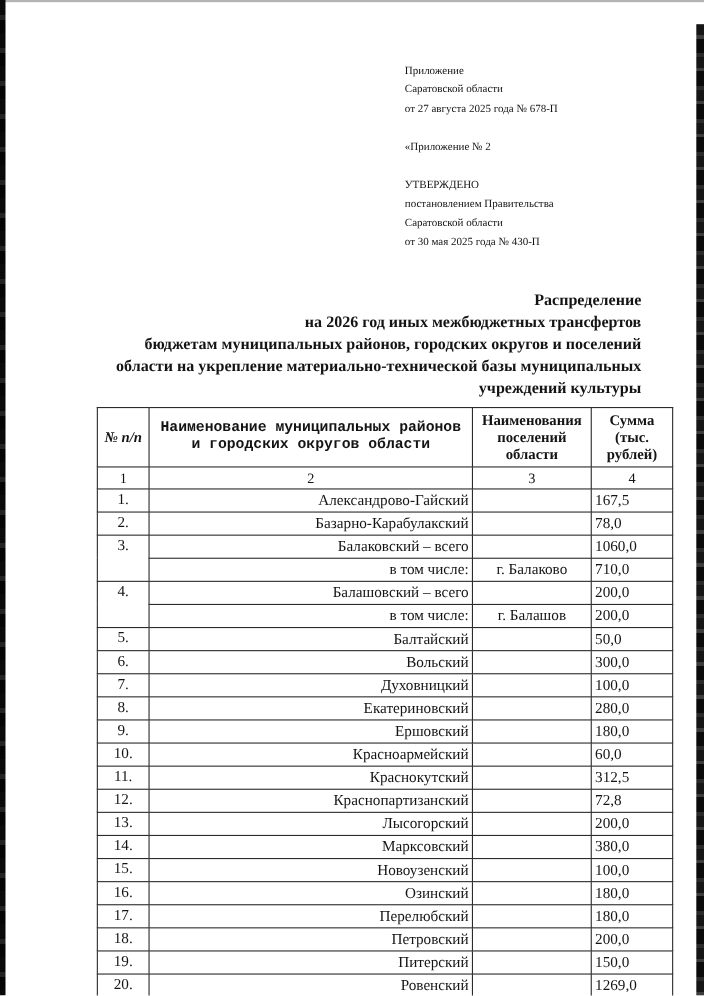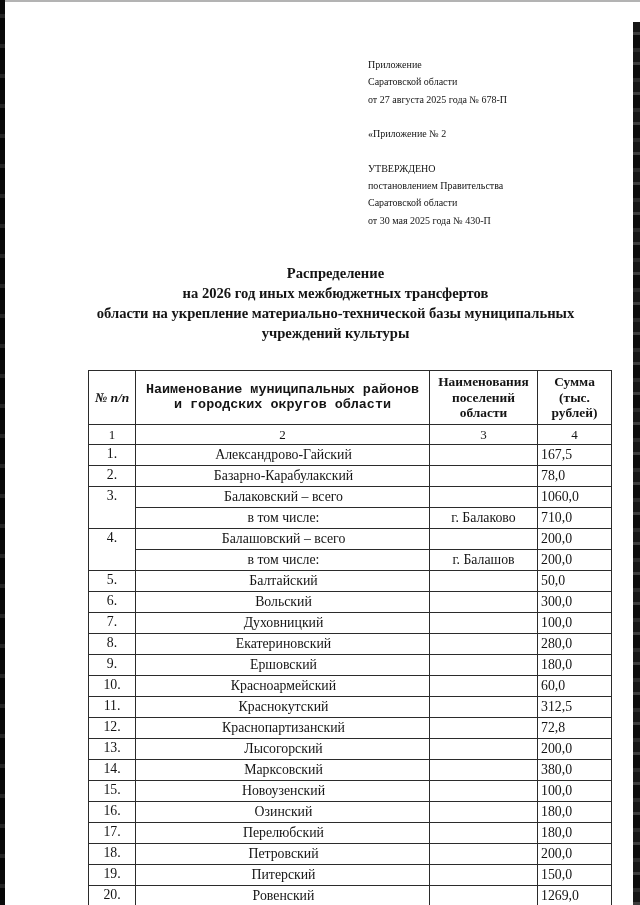--- a/index.html
+++ b/index.html
@@ -24,21 +24,21 @@
     background:repeating-linear-gradient(180deg,#161616 0 10px,#3c3c3c 10px 13px,#0b0b0b 13px 26px,#2a2a2a 26px 30px);
   }
   .header-block{
     position:absolute;left:368px;top:56px;
     font-size:10px;line-height:17.4px;
     white-space:nowrap;
   }
   .header-gap{height:17px;}
   .title-block{
     position:absolute;left:88px;top:263px;width:495px;
-    text-align:center;font-weight:bold;
+    text-align:right;font-weight:bold;
     font-size:14.6px;line-height:20px;
   }
   table.doc-table{
     position:absolute;left:88px;top:370px;
     width:495px;table-layout:fixed;
     border-collapse:collapse;
     font-size:13.8px;
   }
   .doc-table th,.doc-table td{
     border:1px solid #2b2b2b;
@@ -55,21 +55,21 @@
   .c3{width:101px;}
   .c4{width:67px;}
   tr.colnum td{
     height:19px;text-align:center;
     font-size:13px;line-height:15px;padding:0 2px;
   }
   tbody.data td{
     height:18px;line-height:16px;
   }
   td.num{text-align:center;vertical-align:top;padding-top:1px;}
-  td.name{text-align:center;padding-left:5px;}
+  td.name{text-align:right;padding-left:5px;}
   td.settl{text-align:center;}
   td.sum{text-align:left;}
 </style>
 </head>
 <body>
 
 <div class="edge-top"></div>
 <div class="edge-left"></div>
 <div class="edge-right"></div>
 
@@ -82,20 +82,21 @@
   <div class="header-gap"></div>
   <div>УТВЕРЖДЕНО</div>
   <div>постановлением Правительства</div>
   <div>Саратовской области</div>
   <div>от 30 мая 2025 года № 430-П</div>
 </div>
 
 <div class="title-block">
   <div>Распределение</div>
   <div>на 2026 год иных межбюджетных трансфертов</div>
+  <div>бюджетам муниципальных районов, городских округов и поселений</div>
   <div>области на укрепление материально-технической базы муниципальных</div>
   <div>учреждений культуры</div>
 </div>
 
 <table class="doc-table">
   <thead>
     <tr>
       <th class="c1">№ п/п</th>
       <th class="c2">Наименование муниципальных районов и городских округов области</th>
       <th class="c3">Наименования поселений области</th>

